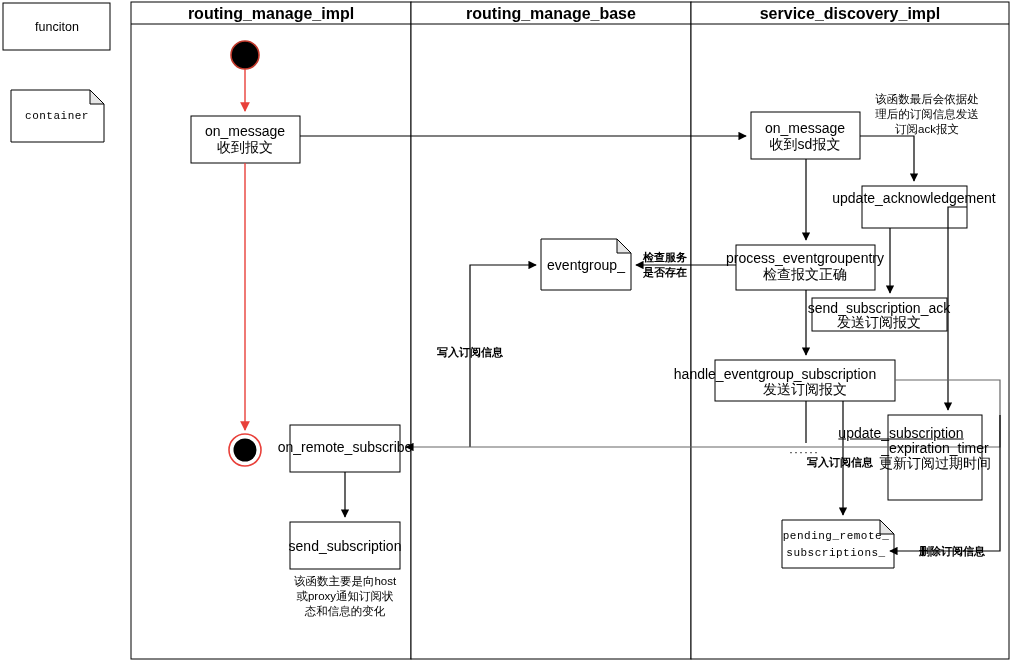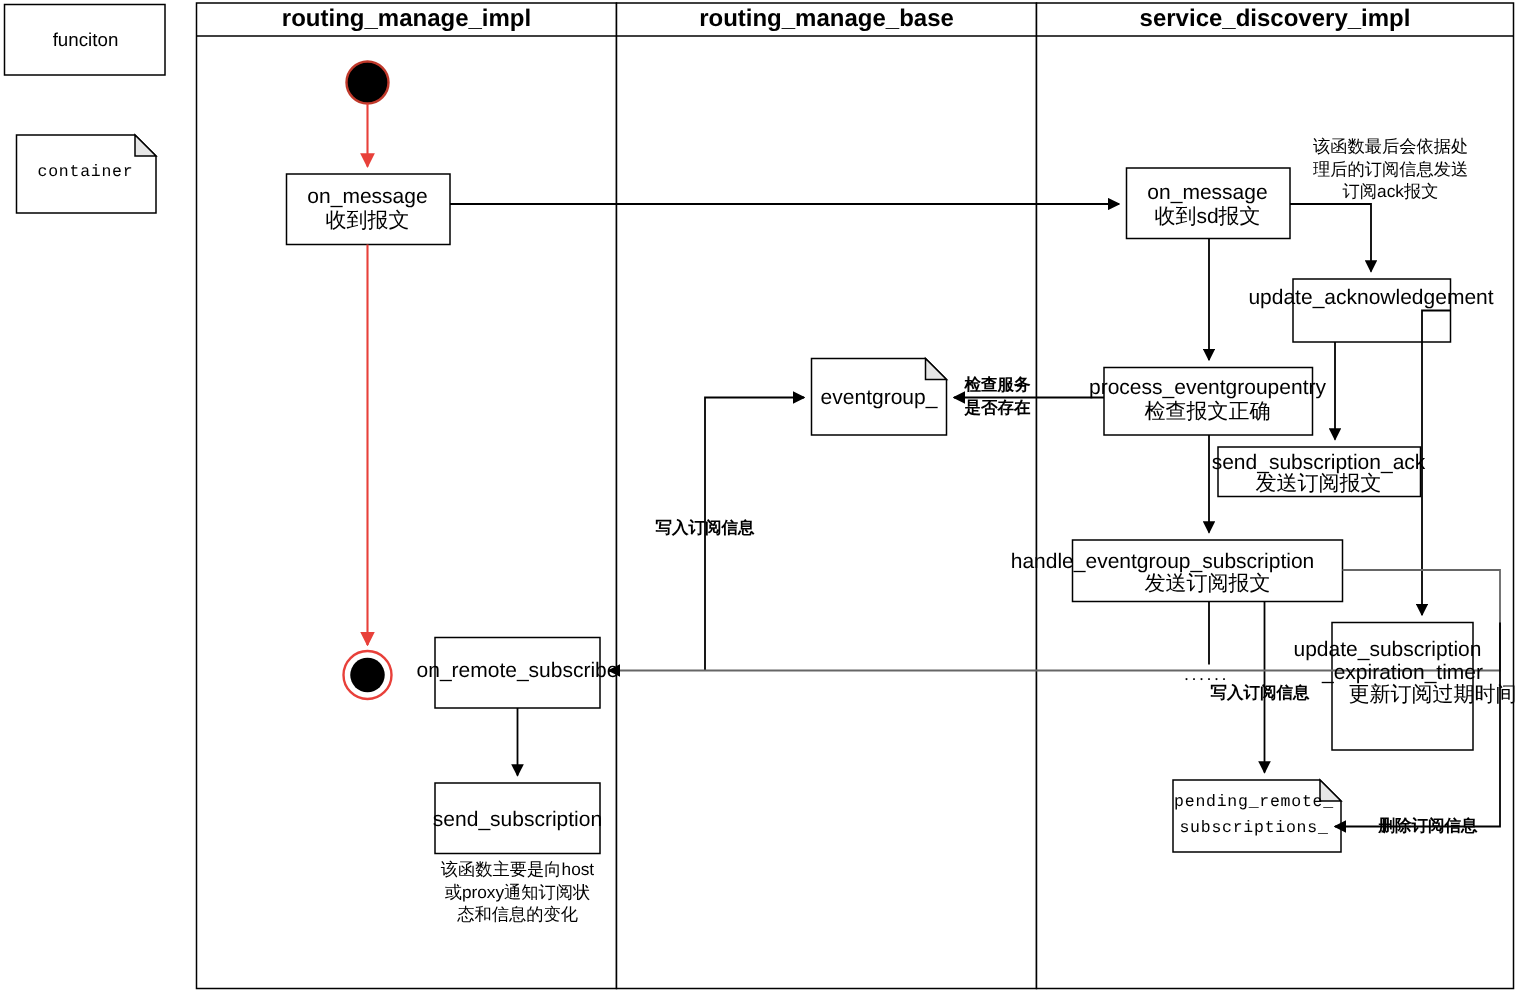--- a/index.html
+++ b/index.html
@@ -236,23 +236,23 @@
 
   <div class="txt edge-label ctr" style="left:665px; top:257px;">检查服务</div>
   <div class="txt edge-label ctr" style="left:665px; top:272px;">是否存在</div>
 
   <div class="txt ctr" style="left:879px; top:308px;">send_subscription_ack</div>
   <div class="txt ctr" style="left:879px; top:322px;">发送订阅报文</div>
 
   <div class="txt ctr" style="left:775px; top:374px;">handle_eventgroup_subscription</div>
   <div class="txt ctr" style="left:805px; top:389px;">发送订阅报文</div>
 
-  <div class="txt ctr" style="left:925px; top:433px;">update_subscription</div>
+  <div class="txt ctr" style="left:901px; top:433px;text-decoration:underline;">update_subscription</div>
   <div class="txt ctr" style="left:935px; top:448px;">_expiration_timer</div>
-  <div class="txt ctr" style="left:935px; top:463px;margin-left:20px;">更新订阅过期时间</div>
+  <div class="txt ctr" style="left:935px; top:463px;">更新订阅过期时间</div>
 
   <div class="dots" style="left:789px; top:445px;">······</div>
 
   <div class="txt edge-label ctr" style="left:840px; top:462px;">写入订阅信息</div>
 
   <div class="txt mono ctr" style="left:836px; top:536px;">pending_remote_</div>
   <div class="txt mono ctr" style="left:836px; top:553px;">subscriptions_</div>
 
   <div class="txt edge-label ctr" style="left:952px; top:551px;">删除订阅信息</div>
 

